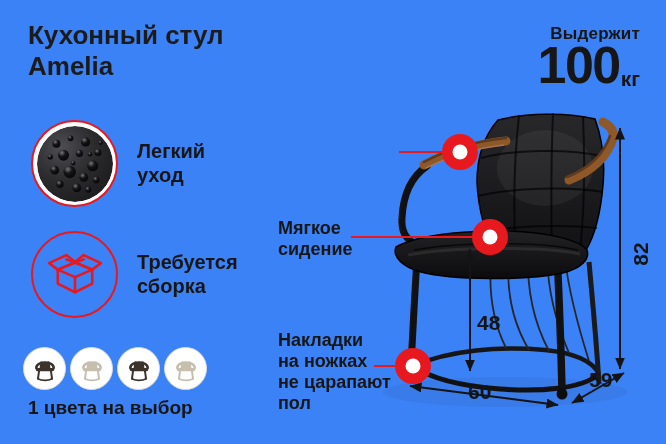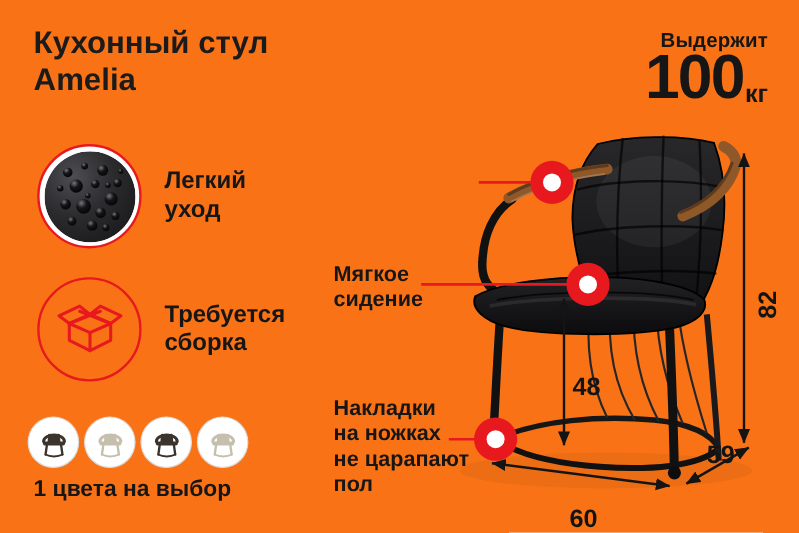--- a/index.html
+++ b/index.html
@@ -1,17 +1,17 @@
 <!DOCTYPE html>
 <html><head>
 <meta charset="utf-8">
 <style>
   html,body{margin:0;padding:0;background:#fff;}
   #canvas{
-    position:relative;width:666px;height:444px;background:#f97316;
+    position:relative;width:666px;height:444px;background:#3b82f6;
     font-family:"Liberation Sans","DejaVu Sans",sans-serif;color:#161616;
     overflow:hidden;
   }
   .abs{position:absolute;}
   .pre{white-space:pre-line;}
 
   
   .title{left:28px;top:20px;font-size:26px;line-height:1.18;font-weight:bold;color:#1b1b1b;}
   .weight{right:26px;top:24px;text-align:right;}
   .weight-label{font-size:17px;font-weight:bold;letter-spacing:.2px;}
@@ -245,15 +245,15 @@
 
   <div class="abs callout pre" style="left:278px;top:218px;">Мягкое
 сидение</div>
   <div class="abs callout pre" style="left:278px;top:330px;">Накладки
 на ножках
 не царапают
 пол</div>
 
   <div class="abs dim-num dim-rot" style="left:626px;top:242px;width:30px;text-align:center;">82</div>
   <div class="abs dim-num" style="left:477px;top:311px;">48</div>
-  <div class="abs dim-num" style="left:468px;top:421px;width:30px;text-align:right;">60</div>
+  <div class="abs dim-num" style="left:468px;top:380px;width:30px;text-align:left;">60</div>
   <div class="abs dim-num" style="left:589px;top:368px;text-align:right;">59</div>
 </div>
 
 </body></html>

